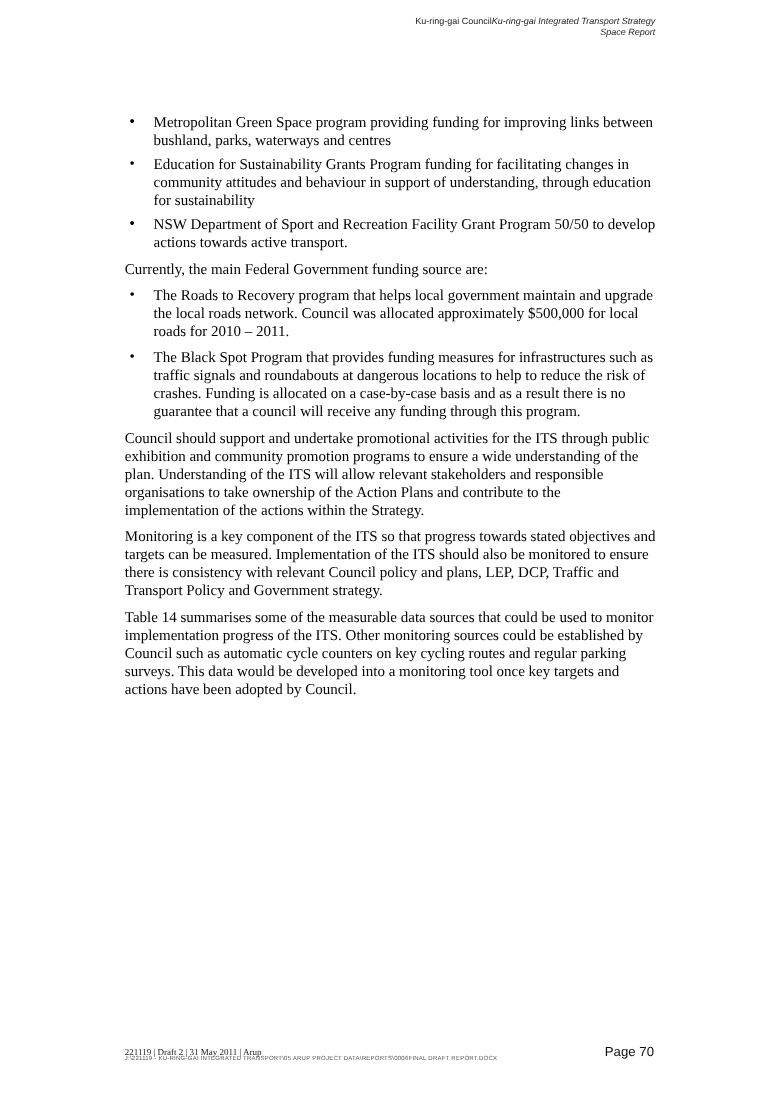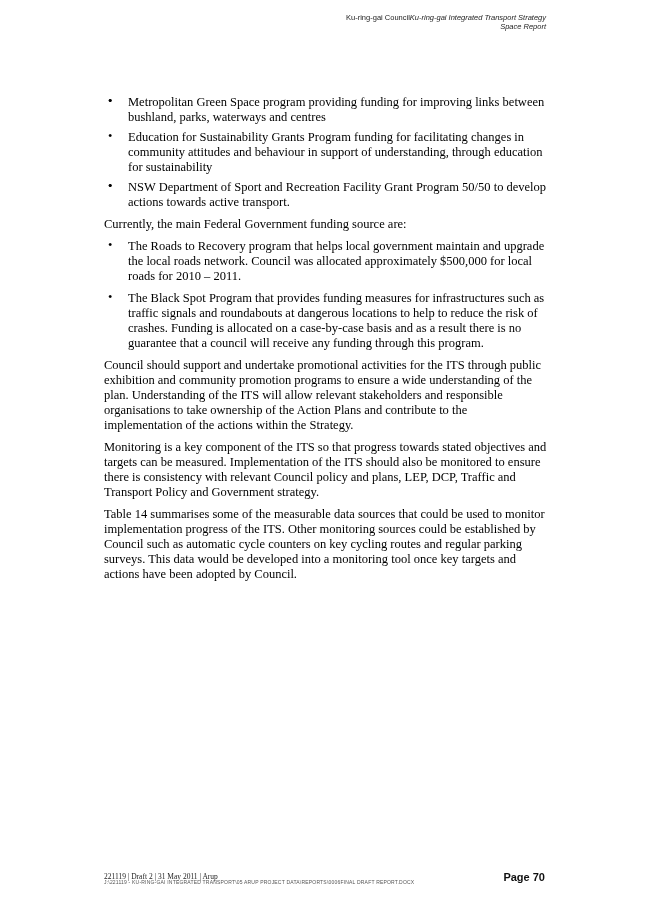--- a/index.html
+++ b/index.html
@@ -48,21 +48,21 @@
     font-size: 7.5px; color: #222; white-space: nowrap; margin-top: 34px;
   }
   .footer-path {
     position: absolute; left: 104px; top: 879px;
     font-family: "Liberation Sans", sans-serif;
     font-size: 5px; letter-spacing: 0.2px; color: #555; white-space: nowrap;
   }
   .footer-page {
     position: absolute; right: 104px; top: 871px;
     font-family: "Liberation Sans", sans-serif;
-    font-size: 11px; font-weight: bold; color: #101010;
+    font-size: 11px; font-weight: normal; color: #101010;
   }
 </style>
 </head>
 <body>
 
 <div class="header">
   <div>Ku-ring-gai Council</div>
   <div class="header-right">
     <div>Ku-ring-gai Integrated Transport Strategy</div>
     <div>Space Report</div>

